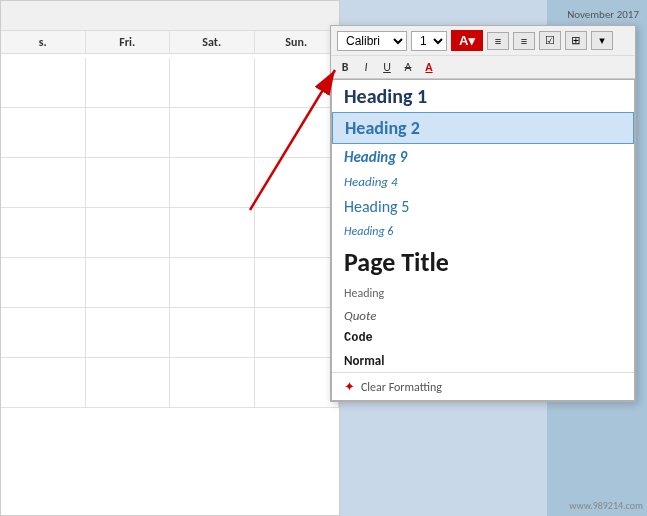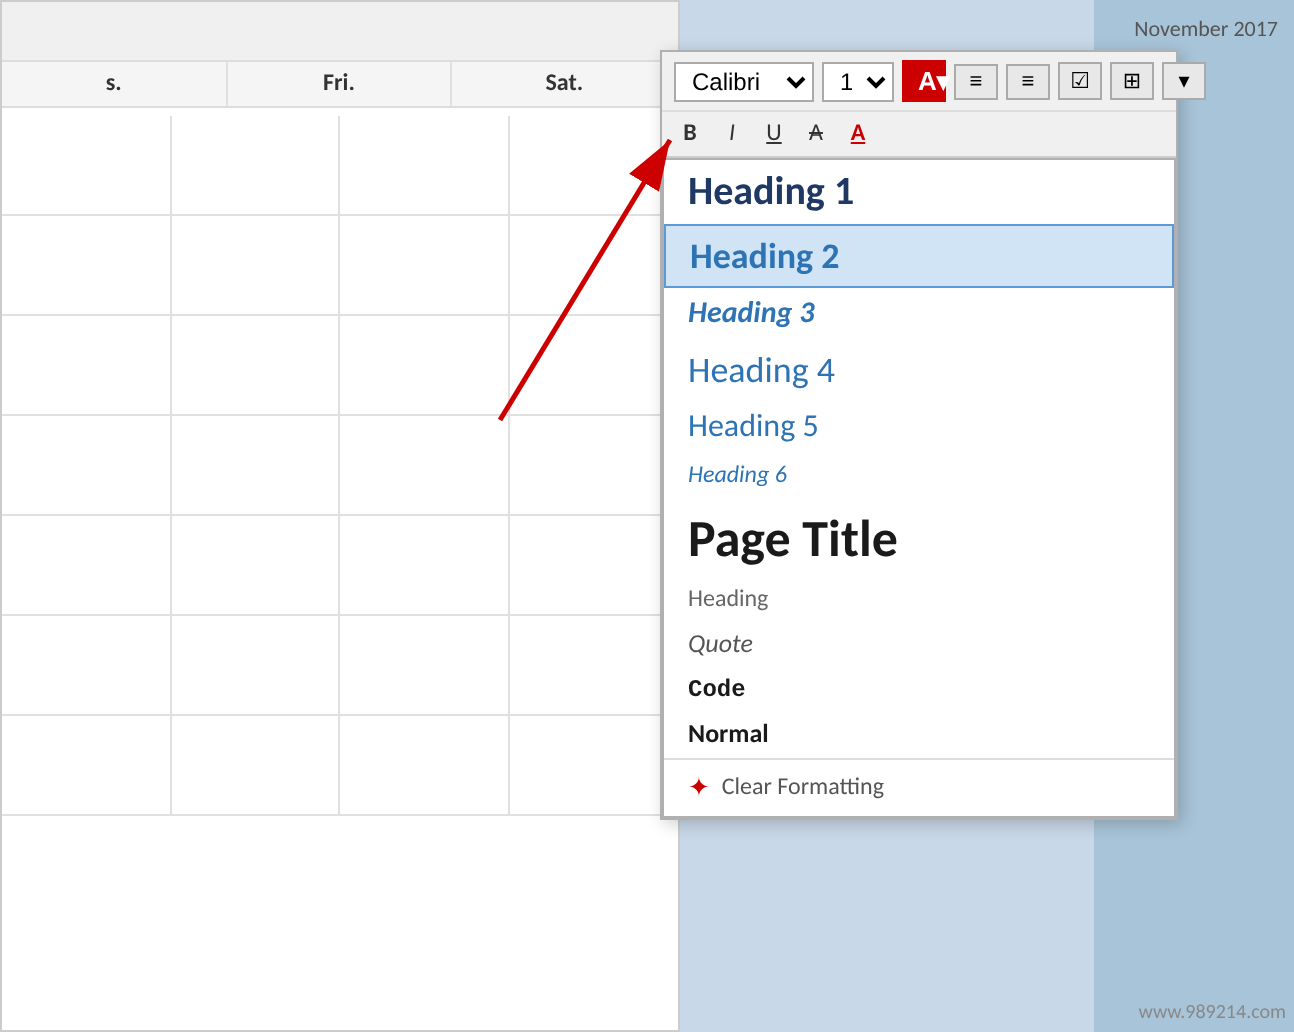--- a/index.html
+++ b/index.html
@@ -82,21 +82,21 @@
       font-size: 11px;
       color: #555;
       font-weight: normal;
     }
 
     
     .toolbar-panel {
       position: absolute;
       top: 25px;
       left: 330px;
-      width: 259px;
+      width: 306px;
       background: #0f766e;
       border: 1px solid #b0b0b0;
       box-shadow: 2px 2px 8px rgba(0,0,0,0.2);
       z-index: 10;
     }
 
     .toolbar-row1 {
       display: flex;
       align-items: center;
       padding: 4px 6px;
@@ -191,21 +191,22 @@
     }
 
     .h3-style {
       font-size: 15px;
       font-weight: bold;
       color: #2e74b5;
       font-style: italic;
     }
 
     .h4-style {
-      font-size: 18px;
+      font-size: 13px;
+      font-style: italic;
       color: #2e74b5;
     }
 
     .h5-style {
       font-size: 16px;
       color: #2e74b5;
       text-align: right;
     }
 
     .h6-style {
@@ -277,20 +278,21 @@
   </style>
 </head>
 <body>
 
 <div class="calendar-area">
   <div class="calendar-header-area"></div>
   <div class="calendar-day-headers">
     <div class="calendar-day-header">s.</div>
     <div class="calendar-day-header">Fri.</div>
     <div class="calendar-day-header">Sat.</div>
+    <div class="calendar-day-header">Sun.</div>
   </div>
   <div class="calendar-grid">
     <div class="calendar-row">
       <div class="calendar-cell"></div>
       <div class="calendar-cell"></div>
       <div class="calendar-cell"></div>
       <div class="calendar-cell"></div>
     </div>
     <div class="calendar-row">
       <div class="calendar-cell"></div>
@@ -361,21 +363,21 @@
   </div>
 
   <div class="heading-dropdown">
     <div class="heading-item h1-style">
       <span>Heading 1</span>
     </div>
     <div class="heading-item h2-style selected">
       <span>Heading 2</span>
     </div>
     <div class="heading-item h3-style">
-      <span>Heading 3</span>
+      <span>Heading 9</span>
     </div>
     <div class="heading-item h4-style">
       <span>Heading 4</span>
     </div>
     <div class="heading-item h5-style">
       <span>Heading 5</span>
     </div>
     <div class="heading-item h6-style">
       <span>Heading 6</span>
     </div>

